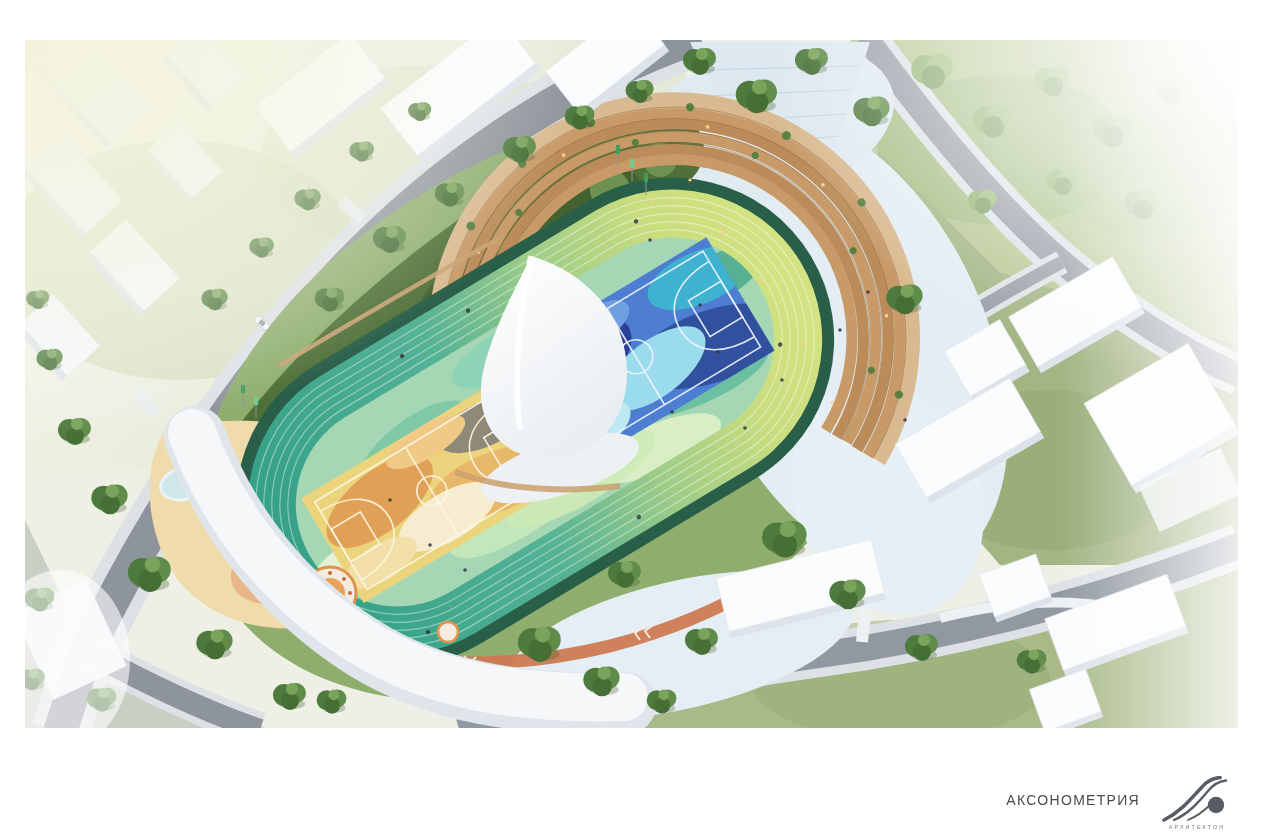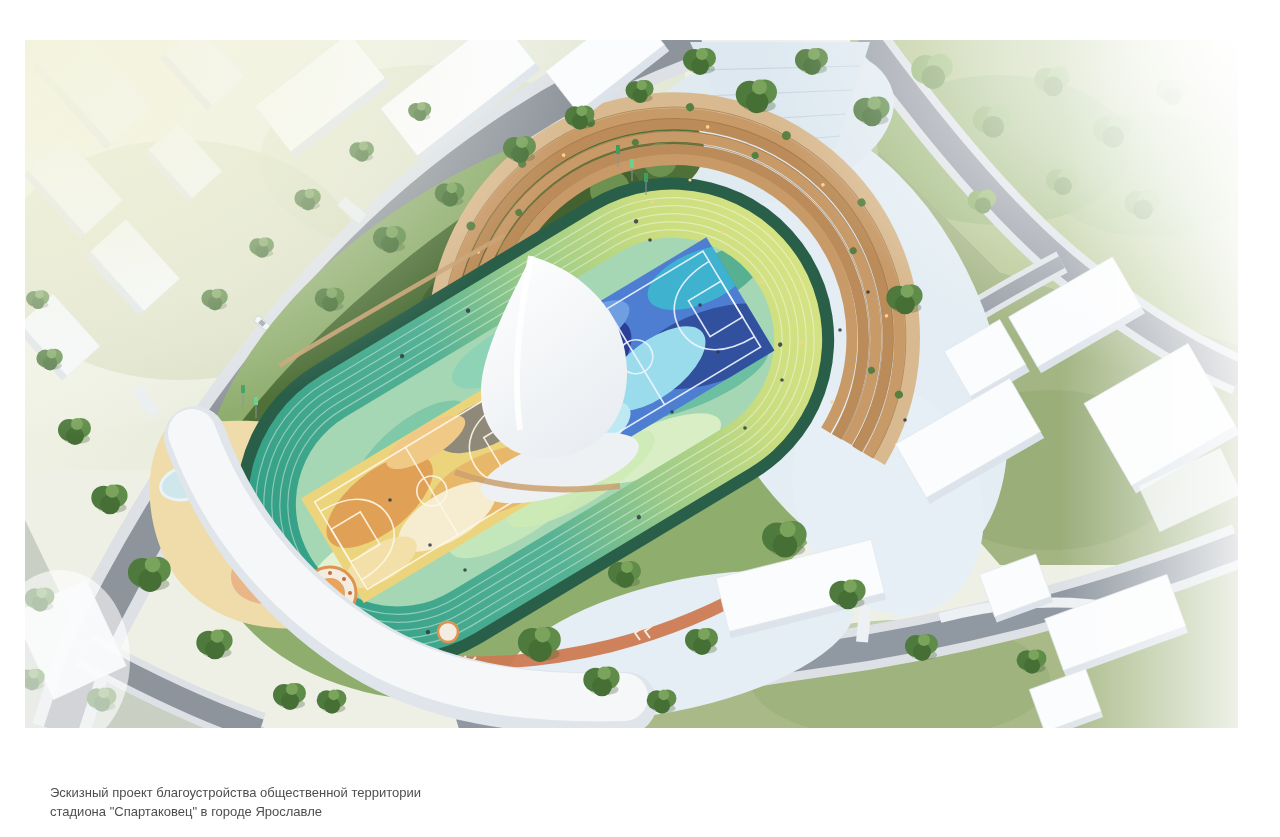--- a/index.html
+++ b/index.html
@@ -478,19 +478,27 @@
 
     <g>
       <rect x="25" y="40" width="560" height="400" fill="url(#glTL)"></rect>
       <rect x="760" y="40" width="478" height="340" fill="url(#glTR)"></rect>
       <rect x="1060" y="40" width="178" height="688" fill="url(#glR)"></rect>
       <ellipse cx="60" cy="660" rx="70" ry="90" fill="#ffffff" opacity=".6"></ellipse>
     </g>
   </svg>
   </div>
 
-  <div class="caption">
-    <div>Эскизный проект благоустройства общественной территории</div>
-    <div>стадиона "Спартаковец" в городе Ярославле</div>
+
+  <div class="footer-right">
+    <span class="view-label">АКСОНОМЕТРИЯ</span>
+    <div class="logo-block">
+      <svg width="74" height="46" viewBox="0 0 74 46">
+        <path d="M4,44 C20,36 30,24 42,11 C46,6 52,2.5 60,1.5" fill="none" stroke="#585d63" stroke-width="3.6" stroke-linecap="round"></path>
+        <path d="M14,44 C28,38 38,27 48,15 C52,10 58,5.5 66,4.5" fill="none" stroke="#585d63" stroke-width="2.4" stroke-linecap="round"></path>
+        <path d="M28,44 C38,40 44,35 51,28" fill="none" stroke="#585d63" stroke-width="1.8" stroke-linecap="round"></path>
+        <circle cx="56" cy="29" r="8.2" fill="#585d63"></circle>
+      </svg>
+      <div class="logo-sub">АРХИТЕКТОН</div>
+    </div>
   </div>
 
-
 </div>
 
 </body></html>

